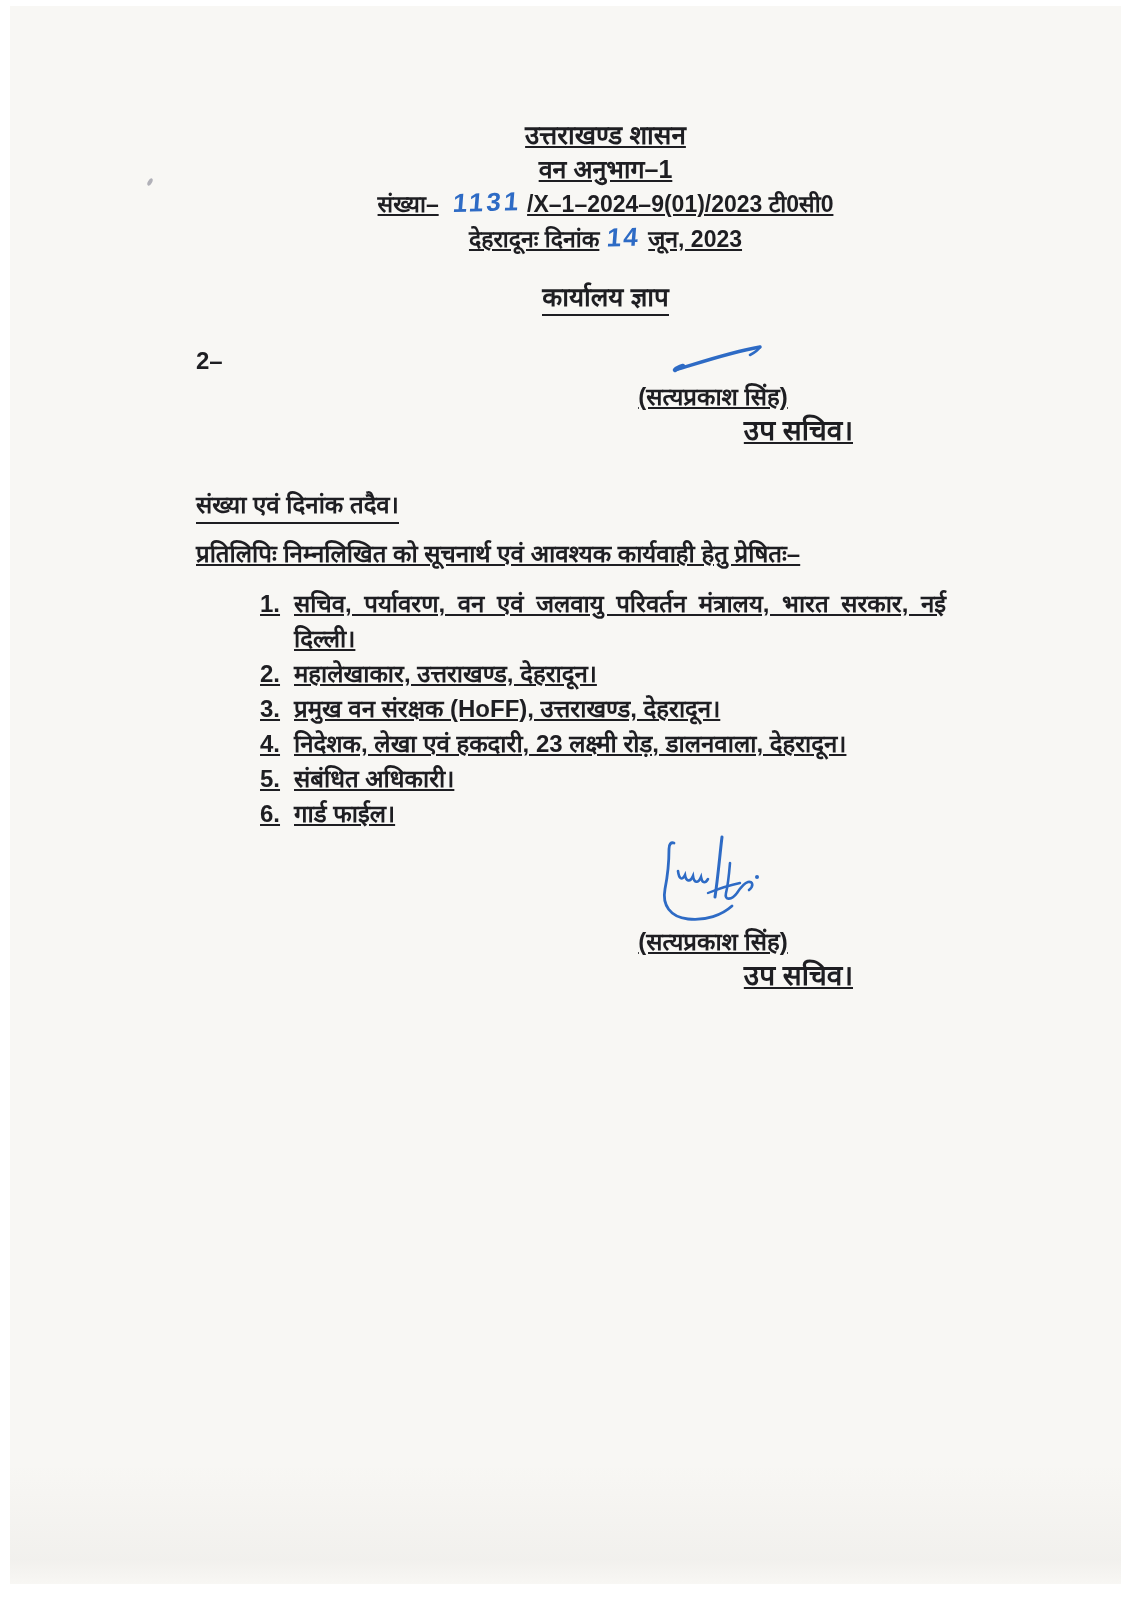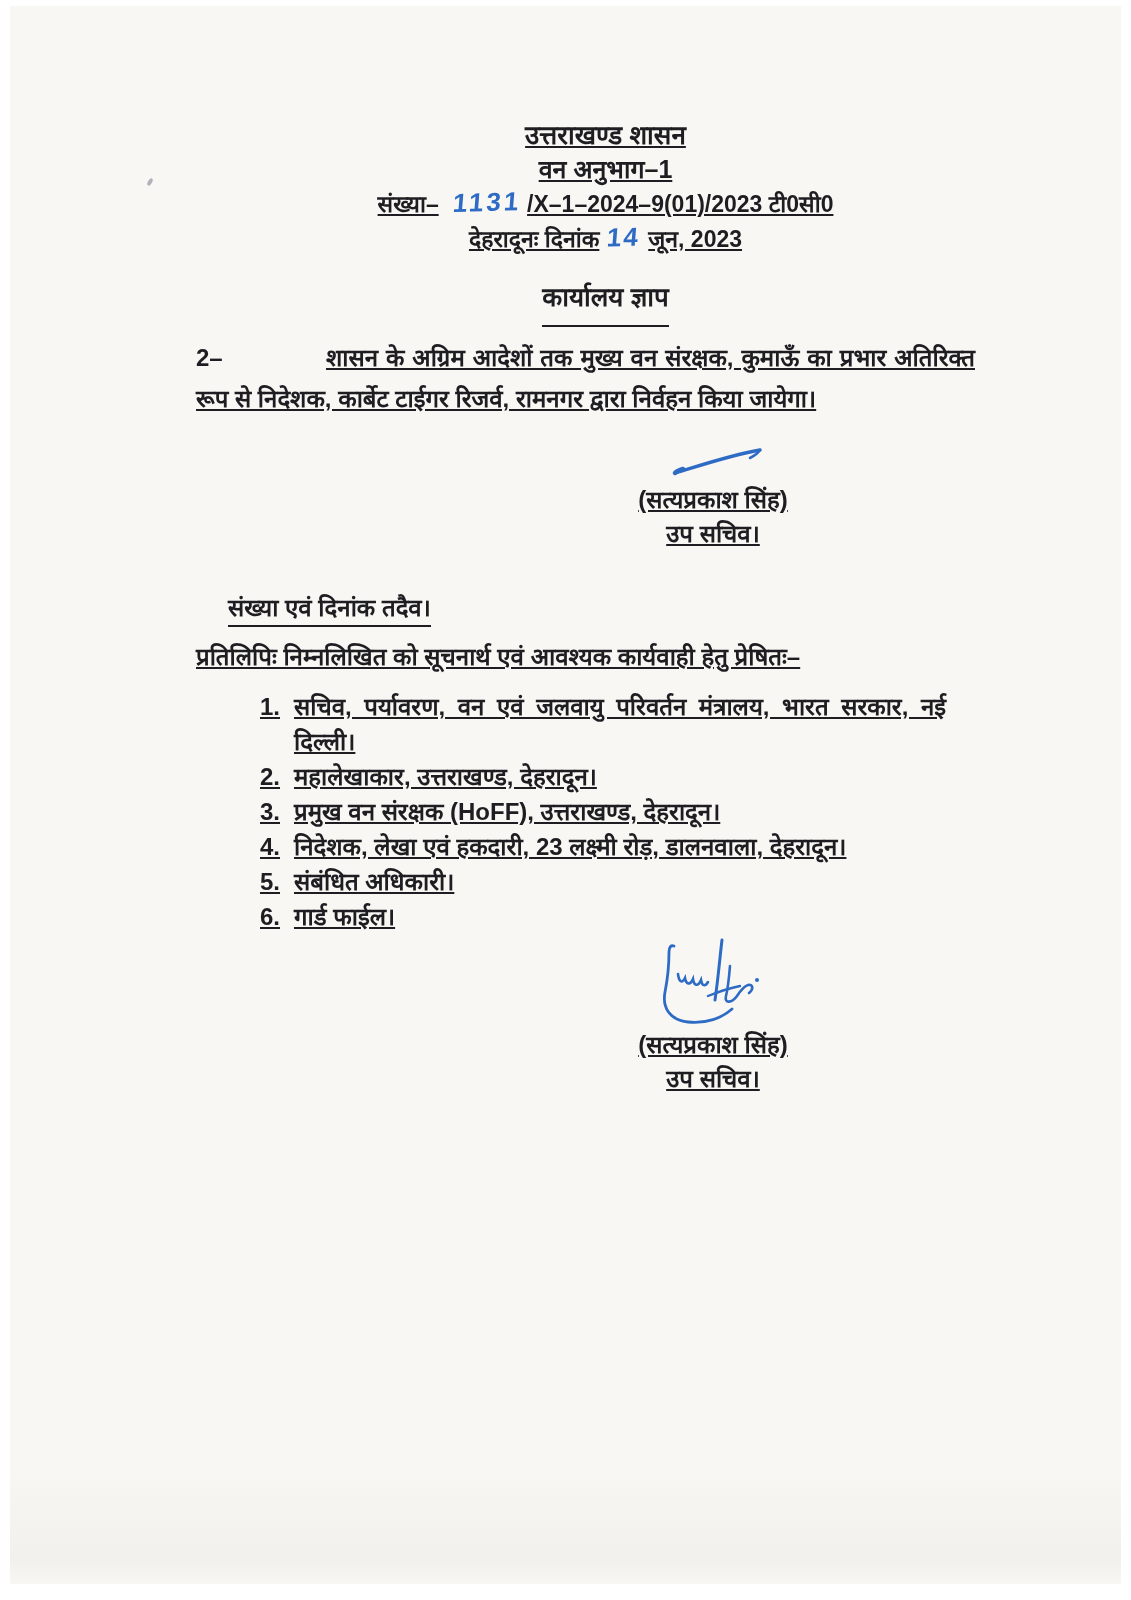--- a/index.html
+++ b/index.html
@@ -49,21 +49,21 @@
     font-size:26px;
     position:relative; top:-1px;
   }
   .ref-line .hand { margin:0 6px 0 14px; }
   .date-line .hand { margin:0 8px; letter-spacing:2px; }
   .memo-title-wrap { text-align:center; transform:translateX(40px); margin-top:22px; }
   .memo-title {
     display:inline-block;
     font-size:26px; font-weight:700;
     border-bottom:2.5px solid #1e1e22;
-    padding-bottom:11px;
+    padding-bottom:0;
   }
   
   .doc-body { padding:0 168px 0 186px; }
   .para {
     font-size:24px; font-weight:600;
     line-height:41px;
     text-align:justify;
     width:779px;
   }
   .para1 { margin-top:28px; text-indent:130px; }
@@ -75,30 +75,29 @@
   
   .sig-block {
     width:280px;
     margin:18px 100px 0 auto;
     text-align:center;
   }
   .sig-block.second { margin-top:2px; }
   .sig-svg { display:block; margin:0 auto; color:#2e6bc5; }
   .sig-svg.swoosh { transform:translateX(10px); }
   .sig-name { font-size:24px; font-weight:700; line-height:34px; }
-  .sig-title { font-size:24px; font-weight:600; line-height:33px; }
+  .sig-title { font-size:28px; font-weight:600; line-height:33px;text-align:right; }
   
   .copies { margin-top:42px; }
   .copies-ref {
     display:inline-block;
     font-size:24px; font-weight:700;
     border-bottom:2px solid #1e1e22;
     padding-bottom:1px;
     line-height:32px;
-    margin-left:32px;
   }
   .copies-forward {
     font-size:24px; font-weight:600;
     line-height:36px; margin-top:12px;
   }
   .recipient-list { margin:14px 0 0 64px; }
   .recipient {
     display:flex;
     font-size:24px; font-weight:600;
     line-height:35px;
@@ -130,21 +129,21 @@
   </div>
 
   <div class="memo-title-wrap">
     <span class="memo-title">कार्यालय ज्ञाप</span>
   </div>
 
   <div class="doc-body">
 
 
     <p class="para para2">
-      <span class="para2-num">2–</span><span>शासन के अग्रिम आदेशों तक मुख्य वन संरक्षक, कुमाऊँ का प्रभार अतिरिक्त रूप से निदेशक, कार्बेट टाईगर रिजर्व, रामनगर द्वारा निर्वहन किया जायेगा।</span>
+      <span class="para2-num">2–</span>
     </p>
 
     <div class="sig-block">
       <svg class="sig-svg swoosh" width="110" height="40" viewBox="0 0 110 40" style="color: rgb(46, 107, 197);">
         <path d="M7,30 C 22,26 58,13 92,7" fill="none" stroke="currentColor" stroke-width="3.4" stroke-linecap="round"></path>
         <path d="M92,7 C 90,10 86,13 82,15" fill="none" stroke="currentColor" stroke-width="2.6" stroke-linecap="round"></path>
         <path d="M7,30 C 9,28 12,27 15,26" fill="none" stroke="currentColor" stroke-width="4.5" stroke-linecap="round"></path>
       </svg>
       <div class="sig-name">(सत्यप्रकाश सिंह)</div>
       <div class="sig-title">उप सचिव।</div>

